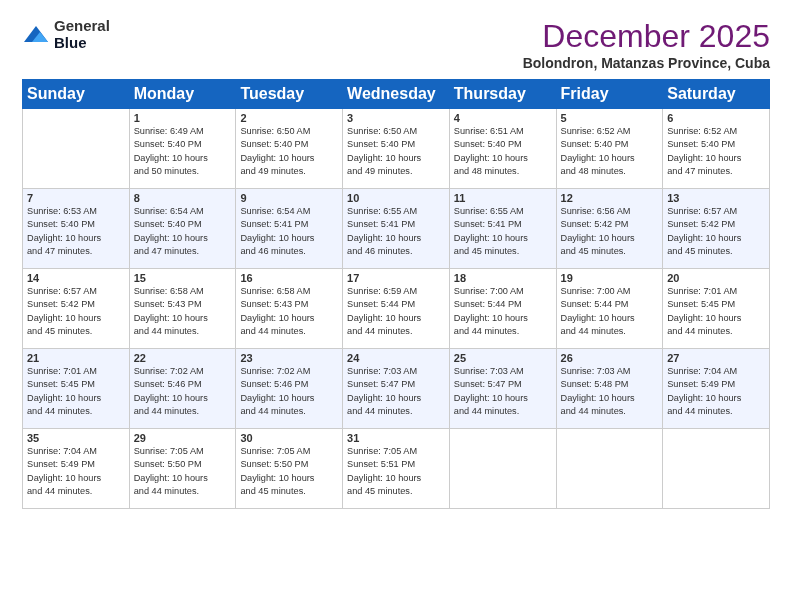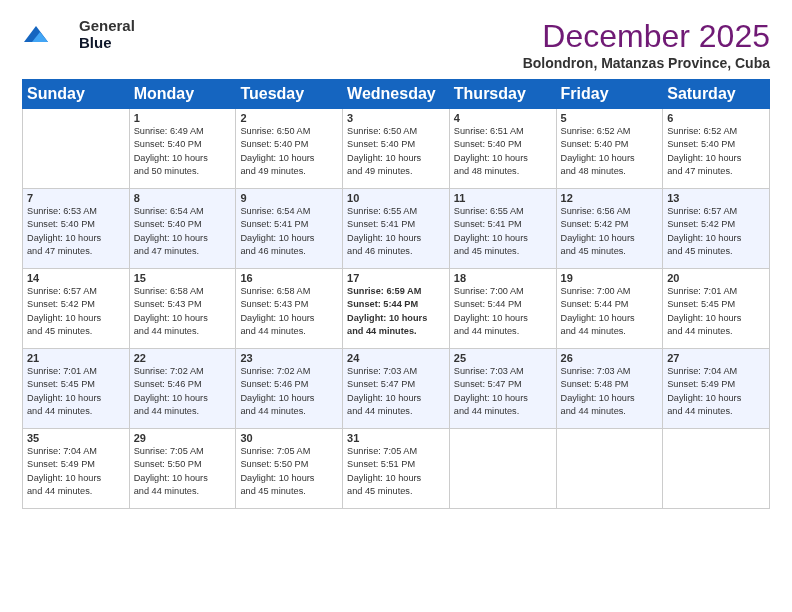--- a/index.html
+++ b/index.html
@@ -23,21 +23,20 @@
     }
     .logo {
       display: flex;
       align-items: center;
       gap: 4px;
     }
     .logo-text {
       display: flex;
       flex-direction: column;
       line-height: 1.1;
-      margin-left: 25px;
     }
     .logo-general {
       font-size: 15px;
       font-weight: bold;
       color: #333;
     }
     .logo-blue {
       font-size: 15px;
       font-weight: bold;
       color: #0f172a;
@@ -248,21 +247,21 @@
           </td>
           <td>
             <span class="day-number">16</span>
             <div class="day-info" style="white-space: pre-line;">Sunrise: 6:58 AM
 Sunset: 5:43 PM
 Daylight: 10 hours
 and 44 minutes.</div>
           </td>
           <td>
             <span class="day-number">17</span>
-            <div class="day-info" style="white-space: pre-line; font-weight: bold;">Sunrise: 6:59 AM
+            <div class="day-info" style="white-space: pre-line;">Sunrise: 6:59 AM
 Sunset: 5:44 PM
 Daylight: 10 hours
 and 44 minutes.</div>
           </td>
           <td>
             <span class="day-number">18</span>
             <div class="day-info" style="white-space: pre-line;">Sunrise: 7:00 AM
 Sunset: 5:44 PM
 Daylight: 10 hours
 and 44 minutes.</div>

